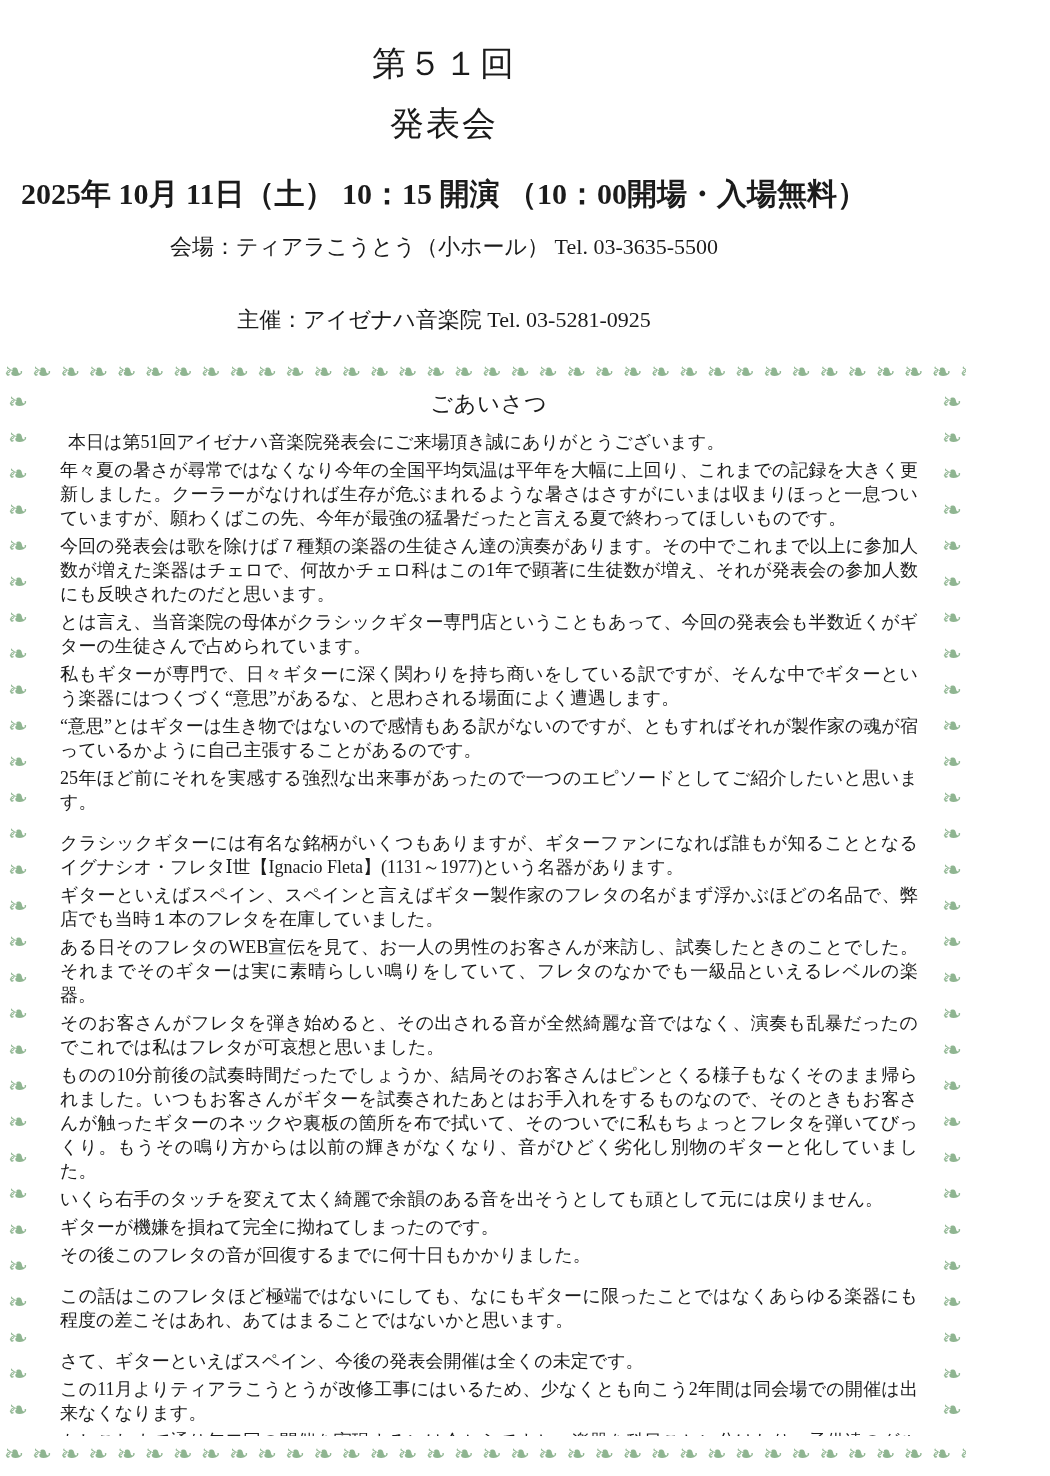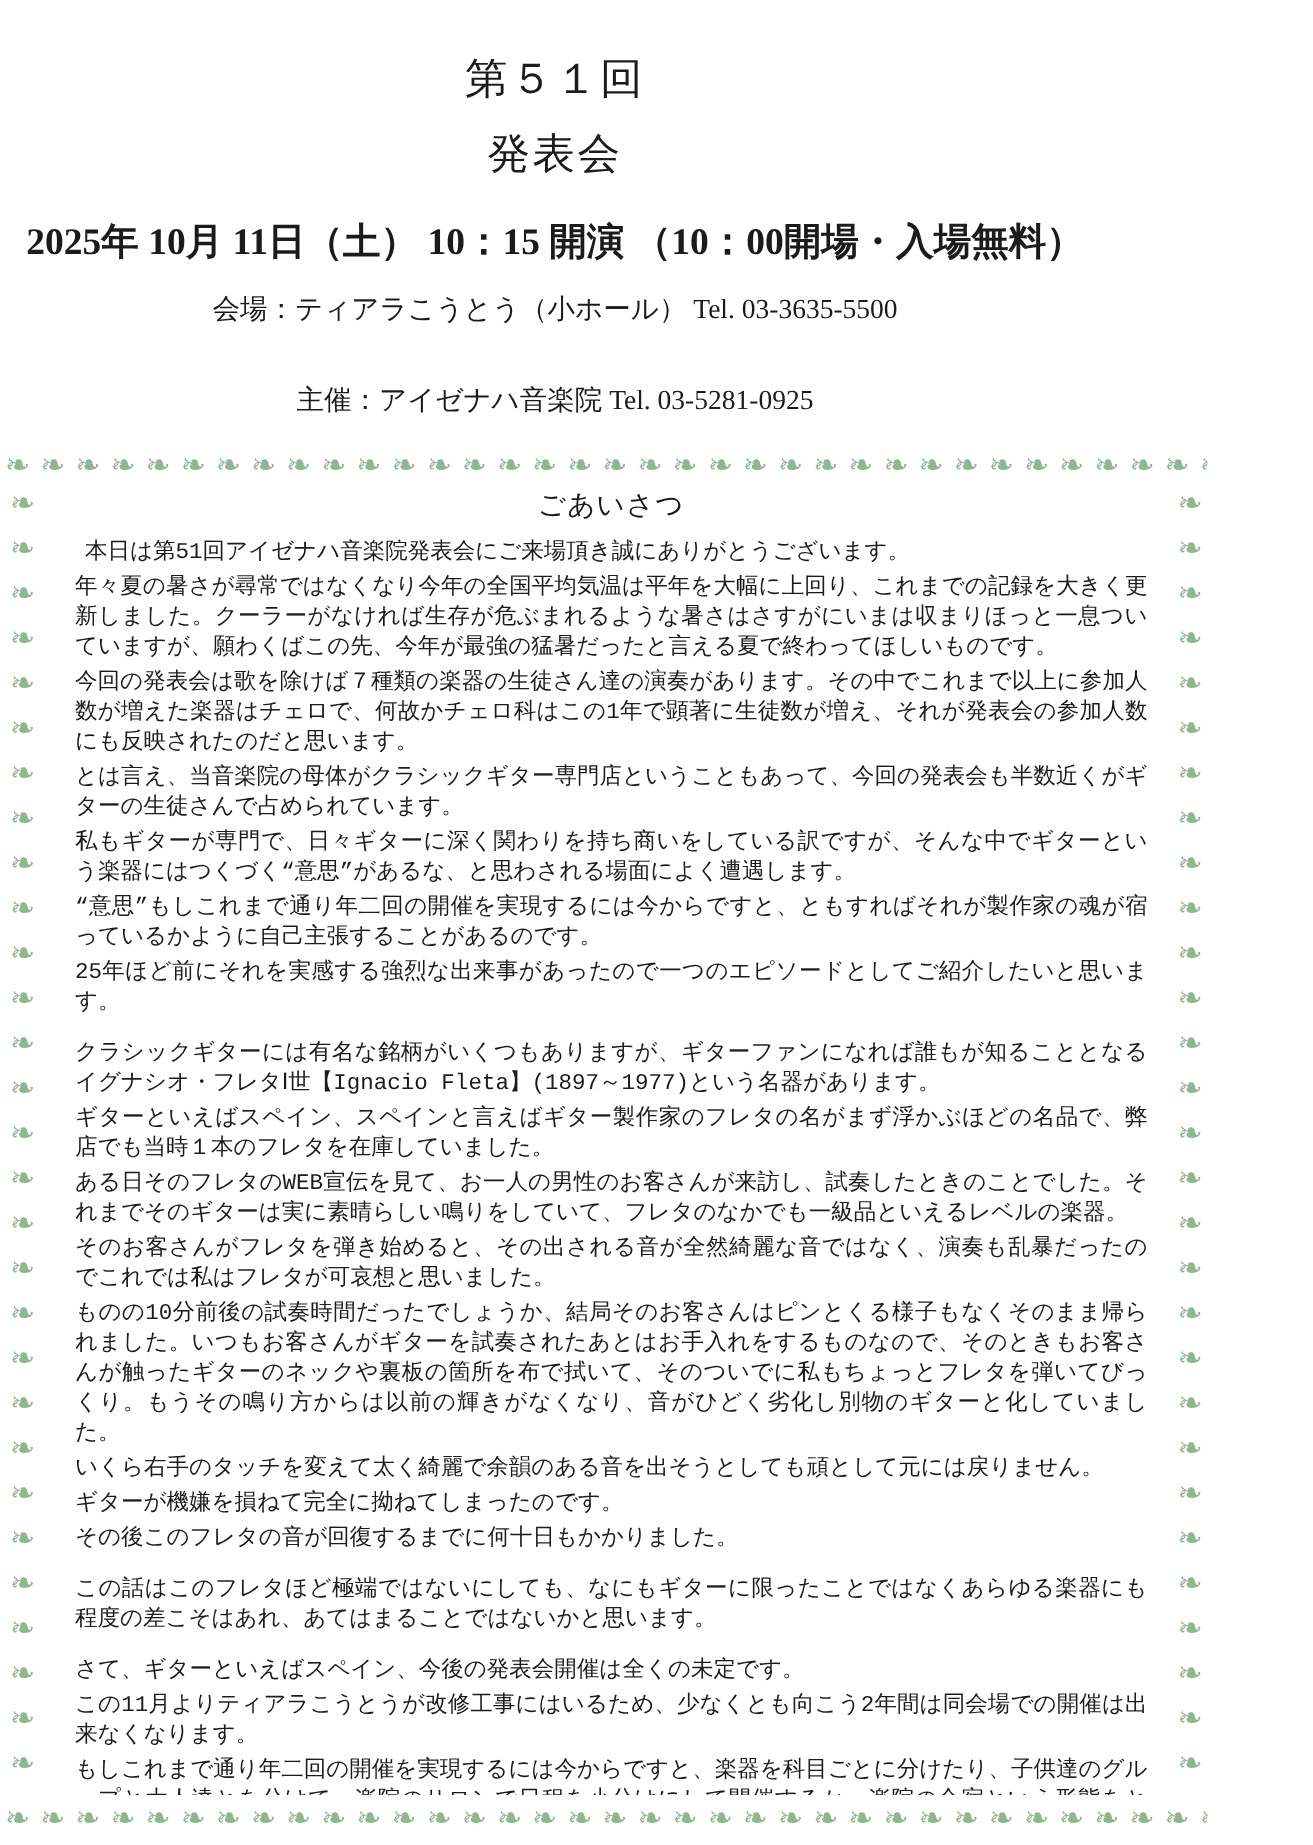--- a/index.html
+++ b/index.html
@@ -45,21 +45,21 @@
     font-size:18px;
     line-height:24px;
   }
   .greeting-heading {
     text-align:center;
     font-size:22px;
     font-weight:400;
     margin:0 0 14px 0;
     letter-spacing:1px;
   }
-  .para { margin:4px 0 0 0; text-align:justify;font-family:Liberation Mono, monospace; }
+  .para { margin:4px 0 0 0; text-align:justify; }
   .para:first-child { margin-top:0; }
   .para.indent { text-indent:8px; }
   .para.group-start { margin-top:17px; }
 </style>
 </head>
 <body>
 
 <div class="page">
 
   <header class="flyer-header">
@@ -77,23 +77,23 @@
     <div class="border-strip bs-right" style="color: rgb(143, 181, 145);">❧❧❧❧❧❧❧❧❧❧❧❧❧❧❧❧❧❧❧❧❧❧❧❧❧❧❧❧❧❧❧❧❧❧❧❧❧❧❧❧❧❧❧❧❧❧</div>
 
     <div class="greeting-content">
       <h2 class="greeting-heading">ごあいさつ</h2>
       <div>
           <p class="para indent">本日は第51回アイゼナハ音楽院発表会にご来場頂き誠にありがとうございます。</p>
           <p class="para">年々夏の暑さが尋常ではなくなり今年の全国平均気温は平年を大幅に上回り、これまでの記録を大きく更新しました。クーラーがなければ生存が危ぶまれるような暑さはさすがにいまは収まりほっと一息ついていますが、願わくばこの先、今年が最強の猛暑だったと言える夏で終わってほしいものです。</p>
           <p class="para">今回の発表会は歌を除けば７種類の楽器の生徒さん達の演奏があります。その中でこれまで以上に参加人数が増えた楽器はチェロで、何故かチェロ科はこの1年で顕著に生徒数が増え、それが発表会の参加人数にも反映されたのだと思います。</p>
           <p class="para">とは言え、当音楽院の母体がクラシックギター専門店ということもあって、今回の発表会も半数近くがギターの生徒さんで占められています。</p>
           <p class="para">私もギターが専門で、日々ギターに深く関わりを持ち商いをしている訳ですが、そんな中でギターという楽器にはつくづく“意思”があるな、と思わされる場面によく遭遇します。</p>
-          <p class="para">“意思”もしこれまで通り年二回の開催を実現するには今からですと、ともすればそれが製作家の魂が宿っているかように自己主張することがあるのです。</p>
+          <p class="para">“意思”とはギターは生き物ではないので感情もある訳がないのですが、ともすればそれが製作家の魂が宿っているかように自己主張することがあるのです。</p>
           <p class="para">25年ほど前にそれを実感する強烈な出来事があったので一つのエピソードとしてご紹介したいと思います。</p>
-          <p class="para group-start">クラシックギターには有名な銘柄がいくつもありますが、ギターファンになれば誰もが知ることとなるイグナシオ・フレタⅠ世【Ignacio Fleta】(1897～1977)という名器があります。</p>
+          <p class="para group-start">クラシックギターには有名な銘柄がいくつもありますが、ギターファンになれば誰もが知ることとなるイグナシオ・フレタⅠ世【Ignacio Fleta】(1131～1977)という名器があります。</p>
           <p class="para">ギターといえばスペイン、スペインと言えばギター製作家のフレタの名がまず浮かぶほどの名品で、弊店でも当時１本のフレタを在庫していました。</p>
           <p class="para">ある日そのフレタのWEB宣伝を見て、お一人の男性のお客さんが来訪し、試奏したときのことでした。それまでそのギターは実に素晴らしい鳴りをしていて、フレタのなかでも一級品といえるレベルの楽器。</p>
           <p class="para">そのお客さんがフレタを弾き始めると、その出される音が全然綺麗な音ではなく、演奏も乱暴だったのでこれでは私はフレタが可哀想と思いました。</p>
           <p class="para">ものの10分前後の試奏時間だったでしょうか、結局そのお客さんはピンとくる様子もなくそのまま帰られました。いつもお客さんがギターを試奏されたあとはお手入れをするものなので、そのときもお客さんが触ったギターのネックや裏板の箇所を布で拭いて、そのついでに私もちょっとフレタを弾いてびっくり。もうその鳴り方からは以前の輝きがなくなり、音がひどく劣化し別物のギターと化していました。</p>
           <p class="para">いくら右手のタッチを変えて太く綺麗で余韻のある音を出そうとしても頑として元には戻りません。</p>
           <p class="para">ギターが機嫌を損ねて完全に拗ねてしまったのです。</p>
           <p class="para">その後このフレタの音が回復するまでに何十日もかかりました。</p>
           <p class="para group-start">この話はこのフレタほど極端ではないにしても、なにもギターに限ったことではなくあらゆる楽器にも程度の差こそはあれ、あてはまることではないかと思います。</p>
           <p class="para group-start">さて、ギターといえばスペイン、今後の発表会開催は全くの未定です。</p>
           <p class="para">この11月よりティアラこうとうが改修工事にはいるため、少なくとも向こう2年間は同会場での開催は出来なくなります。</p>

